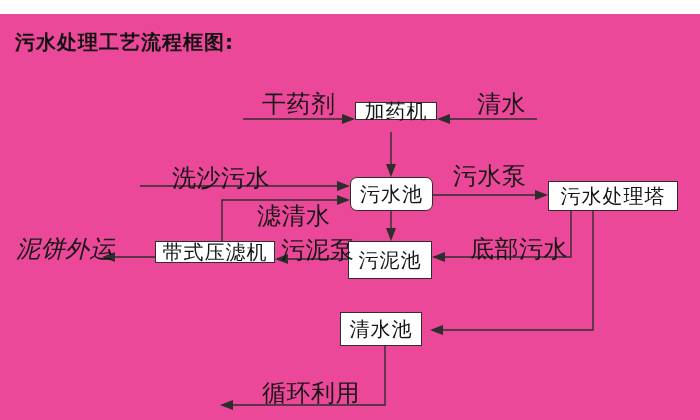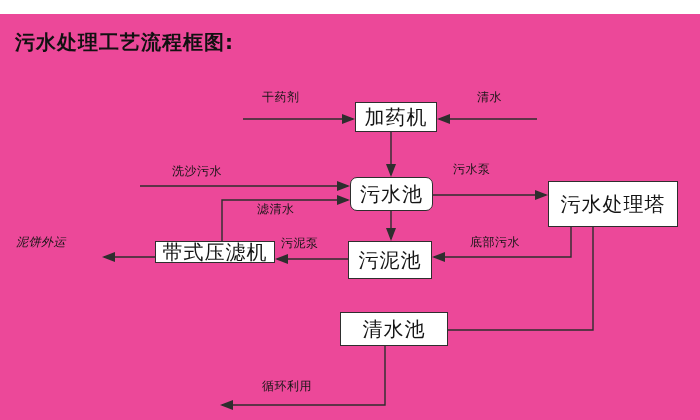--- a/index.html
+++ b/index.html
@@ -35,29 +35,29 @@
     box-sizing: border-box;
     border: 1.5px solid #2e2e2e;
     background: #ffffff;
     display: flex;
     align-items: center;
     justify-content: center;
     font-size: 20px;
     letter-spacing: 1px;
     white-space: nowrap;
   }
-  .box-dosing          { left: 355px; top:  88px; width:  82px; height: 30px; }
+  .box-dosing          { left: 355px; top:  88px; width:  82px; height: 18px; }
   .box-sewage-pool     { left: 350px; top: 163px; width:  83px; height: 34px; border-radius: 7px; }
-  .box-treatment-tower { left: 548px; top: 167px; width: 130px; height: 46px; }
+  .box-treatment-tower { left: 548px; top: 167px; width: 130px; height: 30px; }
   .box-sludge-pool     { left: 348px; top: 227px; width:  84px; height: 38px; }
   .box-belt-press      { left: 155px; top: 227px; width: 120px; height: 22px; }
-  .box-clean-pool      { left: 340px; top: 298px; width:  108px; height: 34px; }
+  .box-clean-pool      { left: 340px; top: 298px; width:  82px; height: 34px; }
   .lbl {
     position: absolute;
-    font-size: 12px;
+    font-size: 24px;
     line-height: 1.15;
     letter-spacing: 0.5px;
     white-space: nowrap;
   }
   .lbl-dry-agent      { left: 262px; top:  77px; }
   .lbl-clean-water    { left: 477px; top:  77px; }
   .lbl-sand-washing   { left: 172px; top: 151px; }
   .lbl-sewage-pump    { left: 453px; top: 149px; }
   .lbl-filtered-water { left: 257px; top: 189px; }
   .lbl-sludge-pump    { left: 281px; top: 223px; }

